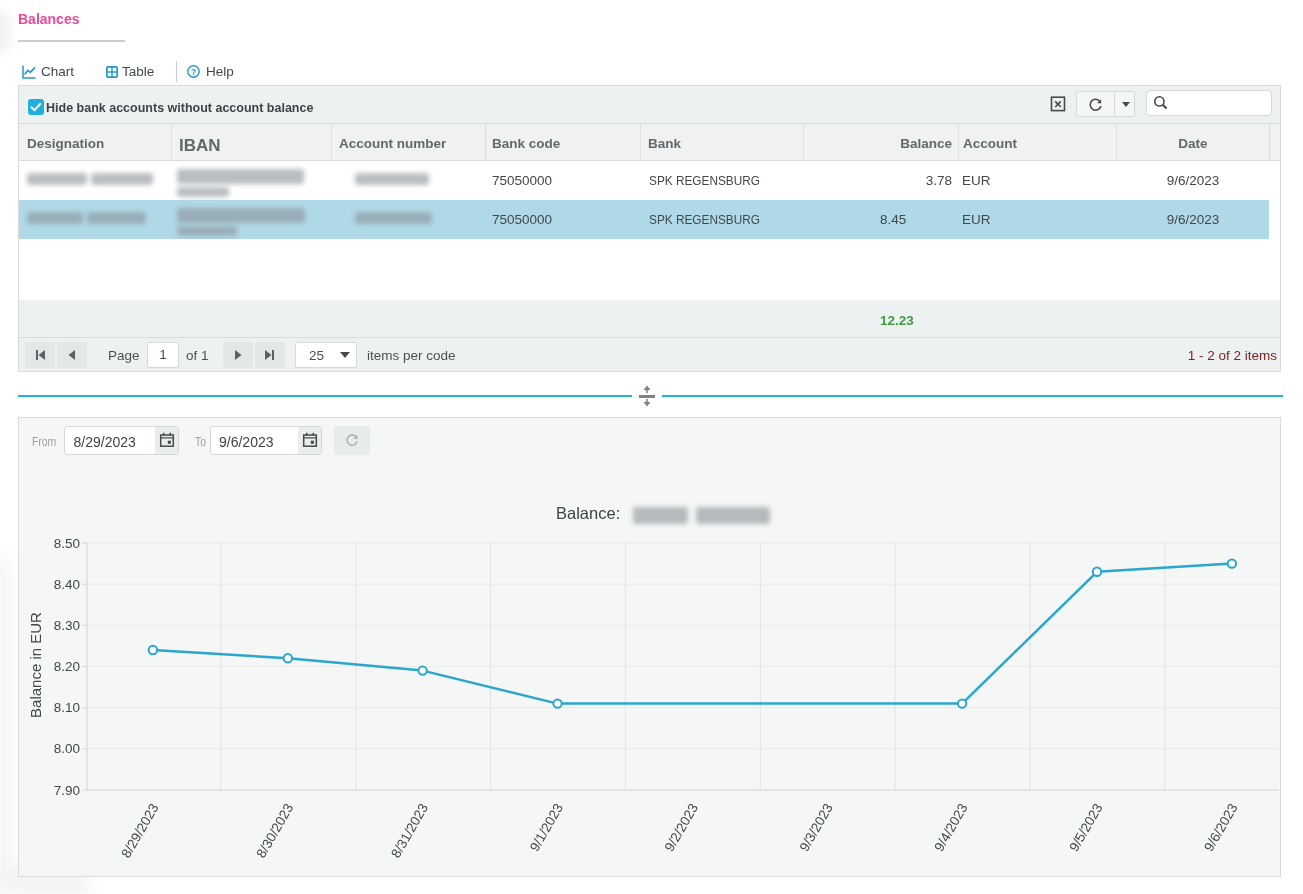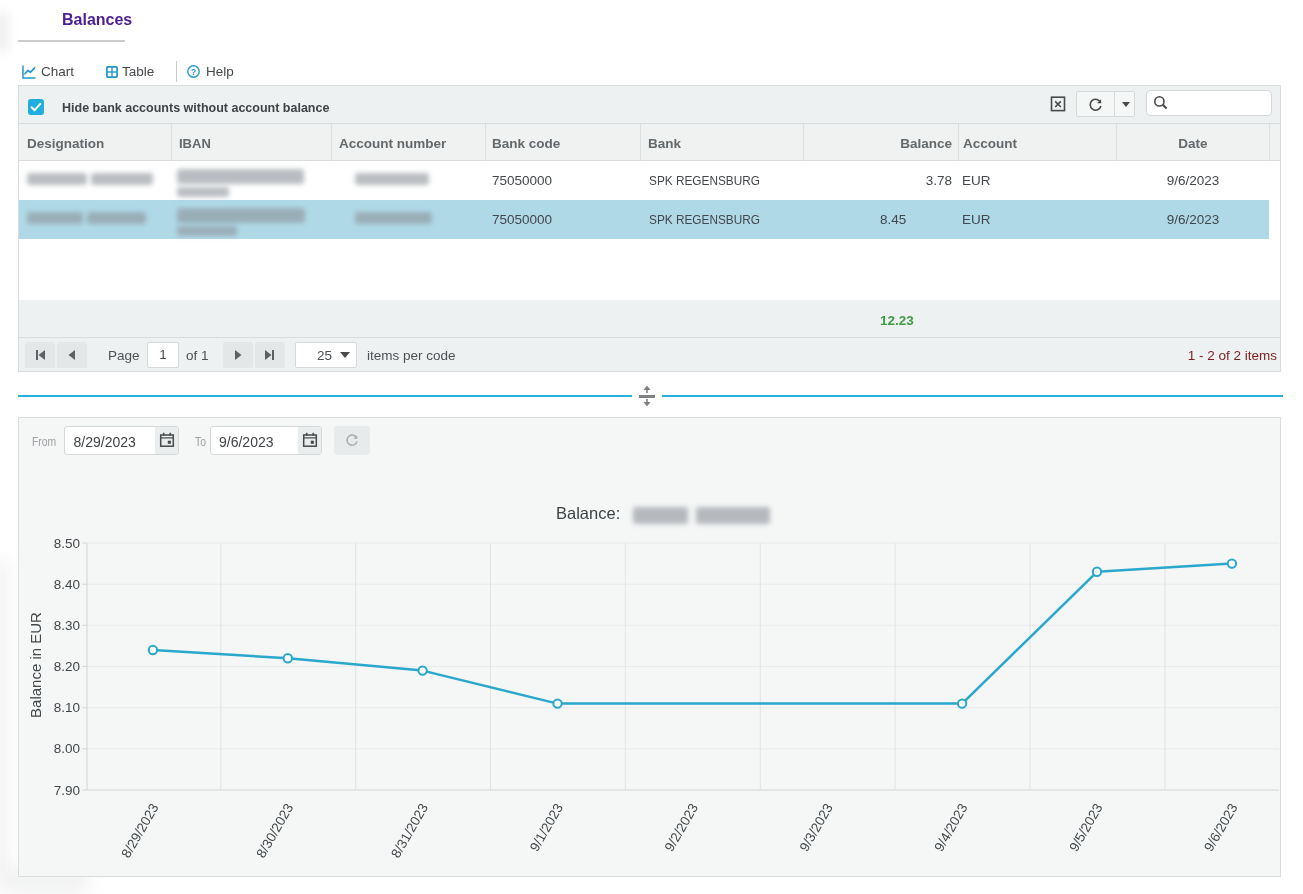--- a/index.html
+++ b/index.html
@@ -9,21 +9,21 @@
   .blur { position:absolute; background:#8b9197; opacity:0.6; filter:blur(2.5px); border-radius:3px; }
   svg { display:block; }
 </style>
 </head>
 <body>
 <div id="page">
 
   <div class="abs" style="left:-4px; top:12px; width:12px; height:40px; background:#dcdcdc; filter:blur(6px); opacity:.5;"></div>
   <div class="abs" style="left:-6px; top:560px; width:14px; height:330px; background:#e0e0e2; filter:blur(8px); opacity:.45;"></div>
   <div class="abs" style="left:8px; top:868px; width:80px; height:26px; background:#e2e3e5; filter:blur(9px); opacity:.5;"></div>
-  <div class="abs" style="left:18px; top:11px; font-size:16px; font-weight:bold; color:#4c1d95;margin-left:44px;">Balances</div>
+  <div class="abs" style="left:18px; top:11px; font-size:14px; font-weight:bold; color:#ec4899;">Balances</div>
   <div class="abs" style="left:18px; top:40px; width:107px; height:2px; background:#cccccc;"></div>
 
   <div class="abs" style="left:22px; top:65px;">
     <svg width="14" height="14" viewBox="0 0 14 14">
       <path d="M1 0.5 V13 H13.5" stroke="#2098ce" stroke-width="1.5" fill="none"></path>
       <path d="M3 8.8 L6 5.4 L8.3 7.4 L12.6 2.9" stroke="#2098ce" stroke-width="1.6" fill="none" stroke-linejoin="round" stroke-linecap="round"></path>
     </svg>
   </div>
   <div class="abs" style="left:41px; top:64px; font-size:13.5px; color:#45494c;">Chart</div>
   <div class="abs" style="left:106px; top:66px;">
@@ -44,21 +44,21 @@
   <div class="abs" style="left:206px; top:64px; font-size:13.5px; color:#45494c;">Help</div>
 
   <div class="abs" style="left:18px; top:85px; width:1263px; height:287px; border:1px solid #d8dcdd; background:#fff;"></div>
 
   <div class="abs" style="left:19px; top:86px; width:1261px; height:38px; background:#eef1f1; border-bottom:1px solid #d8dcdd;"></div>
   <div class="abs" style="left:28px; top:99px; width:16px; height:16px; background:#20aede; border-radius:3px;">
     <svg width="16" height="16" viewBox="0 0 16 16">
         <path d="M3.5 8.2 L6.6 11.2 L12.3 4.8" stroke="#fff" stroke-width="2" fill="none" stroke-linecap="round" stroke-linejoin="round"></path>
       </svg>
   </div>
-  <div class="abs" style="left:62px; top:101px; font-size:12.5px; font-weight:bold; color:#3f4346;">Hide bank accounts without account balance</div>
+  <div class="abs" style="left:46px; top:101px; font-size:12.5px; font-weight:bold; color:#3f4346;">Hide bank accounts without account balance</div>
 
   <div class="abs" style="left:1050px; top:96px;">
     <svg width="16" height="16" viewBox="0 0 16 16">
       <rect x="1.5" y="1.2" width="13" height="13.4" stroke="#47494b" stroke-width="1.6" fill="none"></rect>
       <path d="M5.2 5.4 L10.8 11 M10.8 5.4 L5.2 11" stroke="#47494b" stroke-width="1.6" fill="none"></path>
     </svg>
   </div>
   <div class="abs" style="left:1076px; top:91px; width:59px; height:26px; background:#f5f7f7; border:1px solid #d5d9da; border-radius:2px;"></div>
   <div class="abs" style="left:1114px; top:92px; width:1px; height:24px; background:#d5d9da;"></div>
   <div class="abs" style="left:1088px; top:97px;">
@@ -71,21 +71,21 @@
   <div class="abs" style="left:1146px; top:90px; width:126px; height:26px; background:#fff; border:1px solid #d5d9da; border-radius:4px;"></div>
   <div class="abs" style="left:1153px; top:95px;">
     <svg width="16" height="16" viewBox="0 0 16 16">
       <circle cx="6.4" cy="6.4" r="4.6" stroke="#47494b" stroke-width="1.6" fill="none"></circle>
       <line x1="9.8" y1="9.8" x2="13.6" y2="13.6" stroke="#47494b" stroke-width="2.1"></line>
     </svg>
   </div>
 
   <div class="abs" style="left:19px; top:124px; width:1261px; height:37px; background:#f0f1f1; border-bottom:1px solid #d8dcdd;"></div>
   <div class="abs" style="left:27px;  top:136px; font-size:13.5px; font-weight:bold; color:#63686b;">Designation</div>
-  <div class="abs" style="left:179px; top:136px; font-size:13px; font-weight:bold; color:#63686b;">IBAN</div>
+  <div class="abs" style="left:179px; top:136px; font-size:17px; font-weight:bold; color:#63686b;">IBAN</div>
   <div class="abs" style="left:339px; top:136px; font-size:13.5px; font-weight:bold; color:#63686b;">Account number</div>
   <div class="abs" style="left:492px; top:136px; font-size:13.5px; font-weight:bold; color:#63686b;">Bank code</div>
   <div class="abs" style="left:648px; top:136px; font-size:13.5px; font-weight:bold; color:#63686b;">Bank</div>
   <div class="abs" style="left:880px; top:136px; width:72px; text-align:right; font-size:13.5px; font-weight:bold; color:#63686b;">Balance</div>
   <div class="abs" style="left:963px; top:136px; font-size:13.5px; font-weight:bold; color:#63686b;">Account</div>
   <div class="abs" style="left:1117px; top:136px; width:152px; text-align:center; font-size:13.5px; font-weight:bold; color:#63686b;">Date</div>
   <div class="abs" style="left:171px;  top:124px; width:1px; height:37px; background:#dcdfe0;"></div>
   <div class="abs" style="left:331px;  top:124px; width:1px; height:37px; background:#dcdfe0;"></div>
   <div class="abs" style="left:485px;  top:124px; width:1px; height:37px; background:#dcdfe0;"></div>
   <div class="abs" style="left:640px;  top:124px; width:1px; height:37px; background:#dcdfe0;"></div>
@@ -143,21 +143,21 @@
         <path d="M12 8 L18.5 13 L12 18 Z" fill="#5d6164"></path>
       </svg>
   </div>
   <div class="abs" style="left:255px; top:342px; width:30px; height:26px; background:#e3e7e8; border-radius:2px;">
     <svg width="30" height="26" viewBox="0 0 30 26">
         <path d="M10 8 L16.5 13 L10 18 Z" fill="#5d6164"></path>
         <path d="M18 8 v10" stroke="#5d6164" stroke-width="2"></path>
       </svg>
   </div>
   <div class="abs" style="left:295px; top:342px; width:62px; height:26px; background:#fff; border:1px solid #d5d9da; border-radius:2px;"></div>
-  <div class="abs" style="left:309px; top:348px; font-size:13.5px; color:#4c5053;margin-left:8px;">25</div>
+  <div class="abs" style="left:309px; top:348px; font-size:13.5px; color:#4c5053;">25</div>
   <div class="abs" style="left:340px; top:352px; width:0; height:0; border-left:5px solid transparent; border-right:5px solid transparent; border-top:6px solid #47494b;"></div>
   <div class="abs" style="left:367px; top:348px; font-size:13.5px; color:#4c5053;">items per code</div>
   <div class="abs" style="left:1090px; top:348px; width:187px; text-align:right; font-size:13.5px; color:#7f1d1d;">1 - 2 of 2 items</div>
 
   <div class="abs" style="left:18px; top:395px; width:614px; height:2px; background:#29b1dd;"></div>
   <div class="abs" style="left:662px; top:395px; width:621px; height:2px; background:#29b1dd;"></div>
   <div class="abs" style="left:639px; top:394.5px; width:16px; height:3px; background:#7e8284;"></div>
   <svg class="abs" style="left:641px; top:385px;" width="12" height="22" viewBox="0 0 12 22">
     <path d="M6 0.5 L9.5 5 L2.5 5 Z" fill="#7e8284"></path>
     <line x1="6" y1="5" x2="6" y2="8" stroke="#7e8284" stroke-width="1.6"></line>

